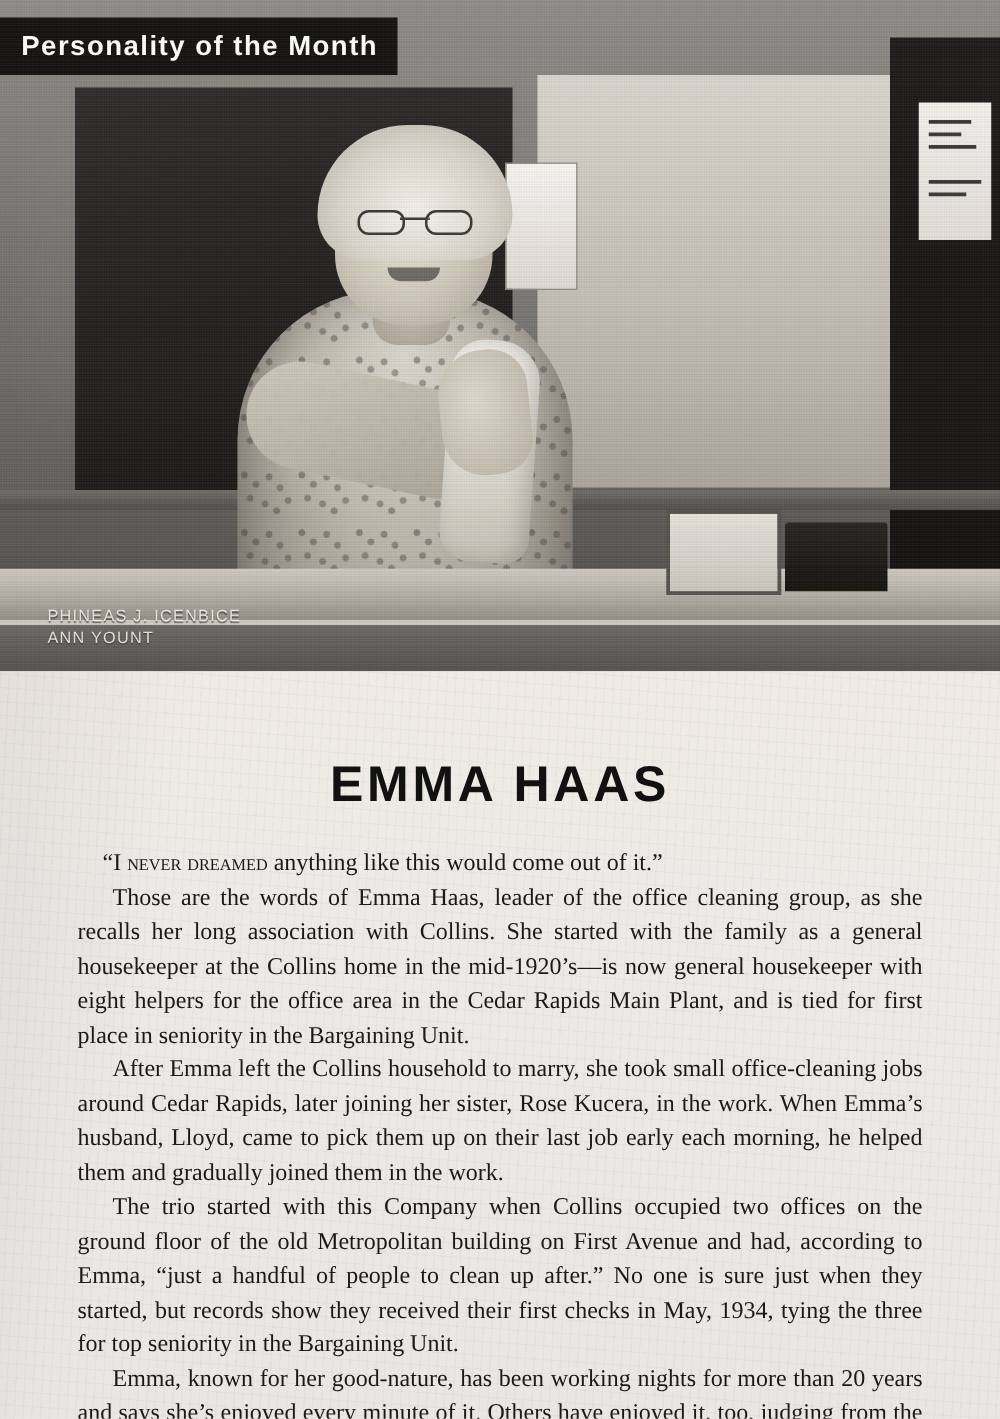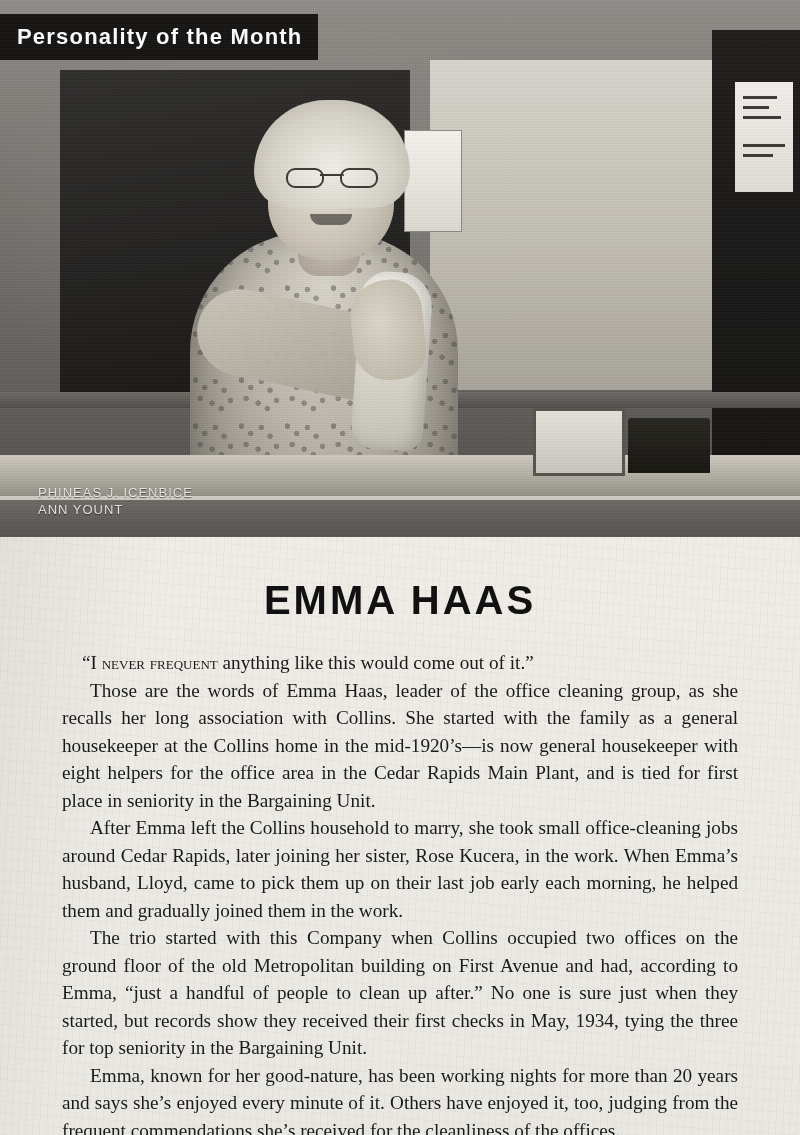--- a/index.html
+++ b/index.html
@@ -290,21 +290,21 @@
 
   .title {
     position: relative;
     text-align: center;
     font-family: "Liberation Sans", sans-serif;
     font-weight: bold;
     font-size: 40px;
     letter-spacing: 3px;
     color: #111111;
     margin: 0;
-    padding-top: 41px;
+    padding-top: 69px;
   }
 
   .body-copy {
     position: relative;
     margin: 0;
     padding: 26px 62px 0 62px;
     color: #1a1a1a;
     font-size: 19.2px;
     line-height: 27.5px;
     text-align: justify;
@@ -370,21 +370,21 @@
 
     <div class="banner">
       <span class="banner-text">Personality of the Month</span>
     </div>
   </div>
 
   <div class="article">
     <h1 class="title">EMMA HAAS</h1>
 
     <div class="body-copy">
-      <p class="first">“I <span class="smallcaps">never frequent</span> anything like this would come out of it.”</p>
+      <p class="first">“I <span class="smallcaps">never dreamed</span> anything like this would come out of it.”</p>
       <p>Those are the words of Emma Haas, leader of the office cleaning group, as she recalls her long association with Collins.  She started with the family as a general housekeeper at the Collins home in the mid-1920’s—is now general housekeeper with eight helpers for the office area in the Cedar Rapids Main Plant, and is tied for first place in seniority in the Bargaining Unit.</p>
       <p>After Emma left the Collins household to marry, she took small office-cleaning jobs around Cedar Rapids, later joining her sister, Rose Kucera, in the work.  When Emma’s husband, Lloyd, came to pick them up on their last job early each morning, he helped them and gradually joined them in the work.</p>
       <p>The trio started with this Company when Collins occupied two offices on the ground floor of the old Metropolitan building on First Avenue and had, according to Emma, “just a handful of people to clean up after.”  No one is sure just when they started, but records show they received their first checks in May, 1934, tying the three for top seniority in the Bargaining Unit.</p>
       <p>Emma, known for her good-nature, has been working nights for more than 20 years and says she’s enjoyed every minute of it.  Others have enjoyed it, too, judging from the frequent commendations she’s received for the cleanliness of the offices.</p>
     </div>
   </div>
 
 </div>
 
 </body></html>

